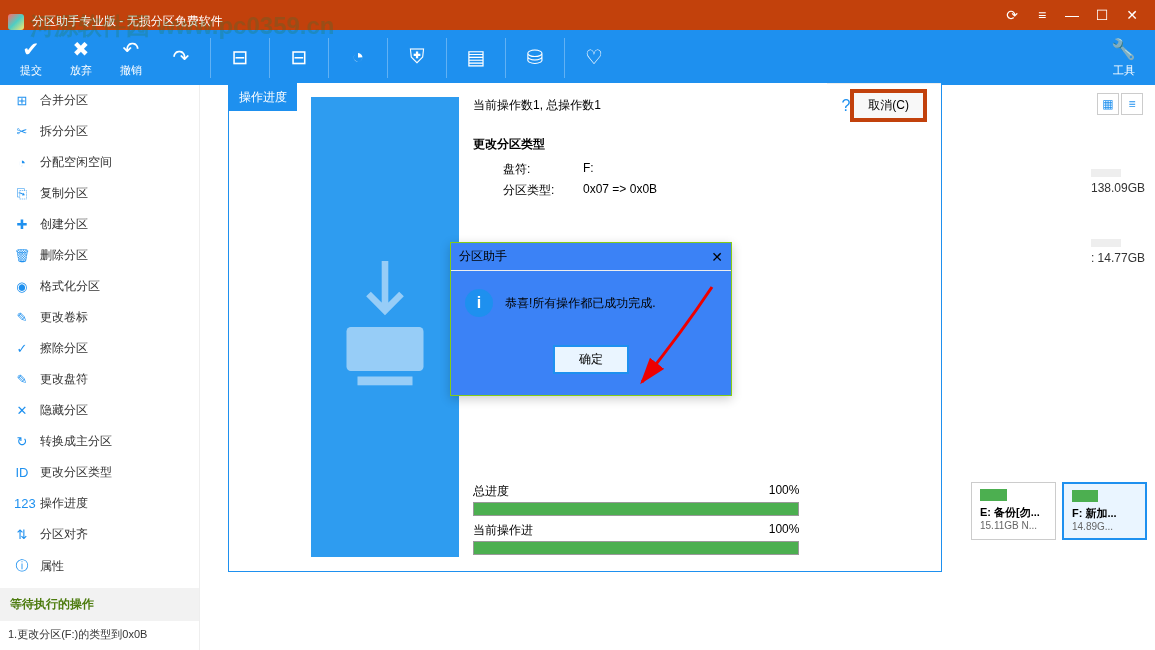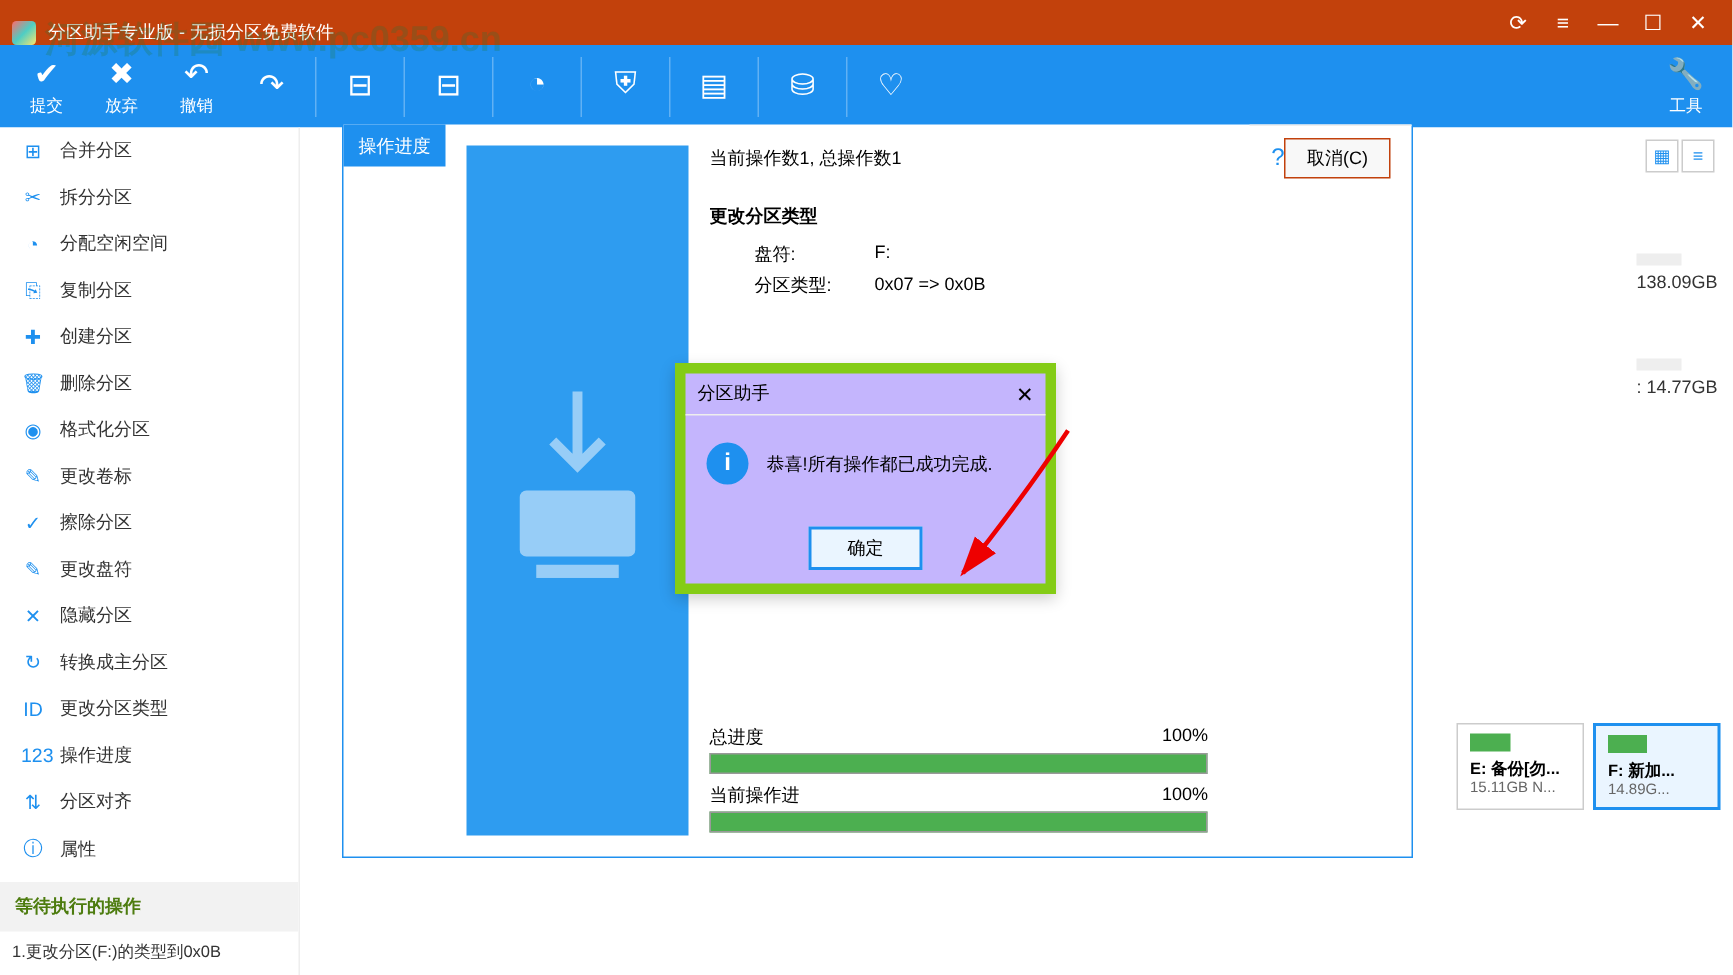--- a/index.html
+++ b/index.html
@@ -43,23 +43,23 @@
 .pdlg .opinfo{margin-bottom:10px}
 .pdlg .opt{font-weight:bold;margin:12px 0 6px}
 .pdlg .oprow{display:flex;padding:2px 0 2px 30px}
 .pdlg .oprow .k{width:80px}
 .pdlg .spacer{flex:1}
 .pdlg .pglbl{display:flex;justify-content:space-between;margin-top:4px}
 .pdlg .pgbar{height:14px;background:#4caf50;border:1px solid #999;margin:2px 0}
 .pdlg .chk{margin-top:14px}
 .pdlg .pdf{height:44px;border-top:1px solid #eee;display:flex;align-items:center;padding:0 14px}
 .pdlg .help{color:#1e90ef;font-size:16px}
-.pdlg .cancel{margin-left:auto;padding:4px 14px;border:1px solid #c2410c;background:#f8f8f8;cursor:pointer}
-
-.msgbox{position:absolute;left:450px;top:242px;width:254px;height:154px;background:#c4b5fd;border:7px solid #84cc16;z-index:20;box-shadow:0 3px 10px rgba(0,0,0,.2)}
+.pdlg .cancel{margin-left:auto;padding:4px 14px;border:4px solid #c2410c;background:#f8f8f8;cursor:pointer}
+
+.msgbox{position:absolute;left:450px;top:242px;width:282px;height:154px;background:#3b82f6;border:1px solid #84cc16;z-index:20;box-shadow:0 3px 10px rgba(0,0,0,.2)}
 .msgbox .mh{height:28px;display:flex;align-items:center;padding:0 8px;border-bottom:1px solid #eee}
 .msgbox .mh .mt{flex:1}
 .msgbox .mh .mx{cursor:pointer;font-size:14px}
 .msgbox .mb{display:flex;align-items:center;padding:18px 14px;gap:12px}
 .msgbox .mi{width:28px;height:28px;border-radius:50%;background:#1e90ef;color:#fff;display:flex;align-items:center;justify-content:center;font-size:16px;font-weight:bold}
 .msgbox .mf{display:flex;justify-content:center;padding:10px}
 .msgbox .mok{padding:4px 24px;border:2px solid #1e90ef;background:#eaf5ff;cursor:pointer}
 
 .arrow{position:absolute;left:622px;top:282px;z-index:25;pointer-events:none}
 </style>

